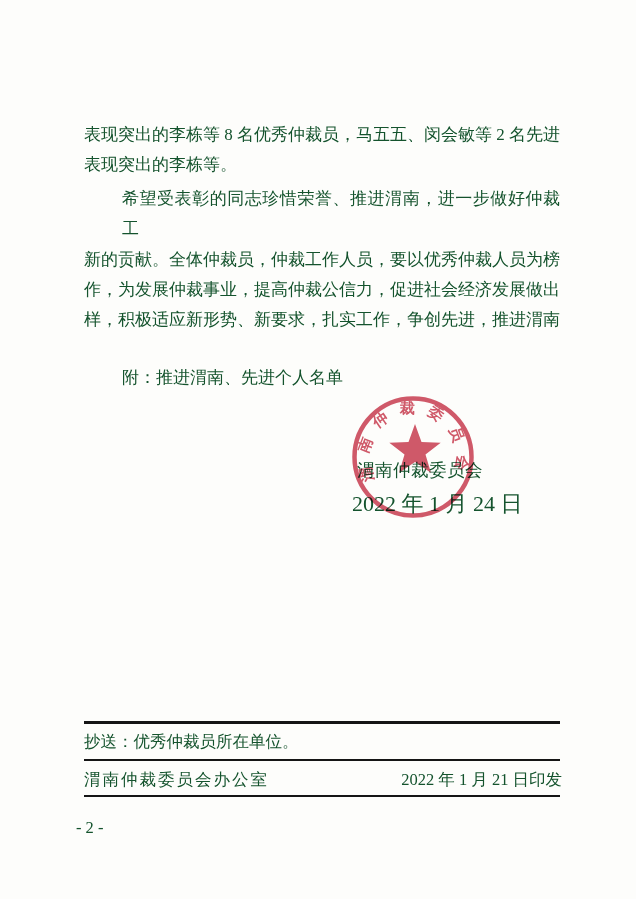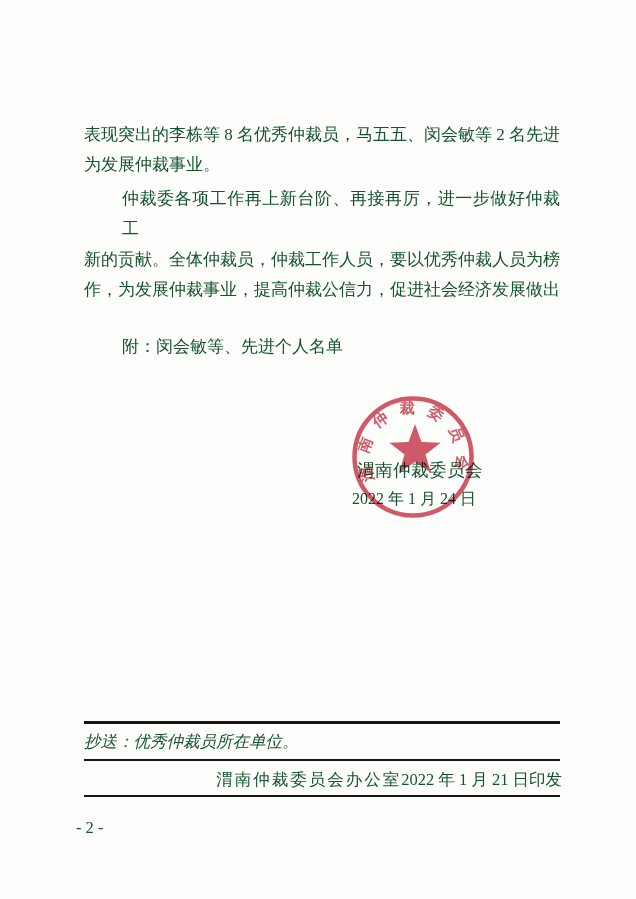--- a/index.html
+++ b/index.html
@@ -41,21 +41,21 @@
     position: absolute;
     left: 357px;
     top: 458px;
     font-size: 17.5px;
     letter-spacing: 0.5px;
   }
   .sig-date {
     position: absolute;
     left: 352px;
     top: 489px;
-    font-size: 16px;
+    font-size: 22px;
   }
   .stamp {
     position: absolute;
     left: 343px;
     top: 387px;
     width: 140px;
     height: 140px;
     mix-blend-mode: multiply;
     opacity: 0.88;
     pointer-events: none;
@@ -73,52 +73,52 @@
     background: #151515;
   }
   .rule-1 { top: 721px; height: 3px; }
   .rule-2 { top: 759px; height: 2px; }
   .rule-3 { top: 795px; height: 2px; }
   .cc-line {
     position: absolute;
     left: 84px;
     top: 731px;
     font-size: 16.5px;
-    font-style: italic;
   }
   .issuer-line {
     position: absolute;
     left: 84px;
     top: 769px;
     width: 478px;
     display: flex;
-    justify-content: flex-end;
+    justify-content: space-between;
     font-size: 16.5px;
   }
   .issuer-line .issuer { letter-spacing: 2px; }
   .page-number {
     position: absolute;
     left: 76px;
     top: 818px;
     font-size: 16.5px;
     font-family: "Liberation Serif", "DejaVu Serif", serif;
   }
 </style>
 </head>
 <body>
 
 <div class="page">
 
   <div class="body-text">
     <div class="line just">表现突出的李栋等 8 名优秀仲裁员，马五五、闵会敏等 2 名先进</div>
-    <div class="line">为发展仲裁事业。</div>
-    <div class="line just indent para-start">仲裁委各项工作再上新台阶、再接再厉，进一步做好仲裁工</div>
+    <div class="line">表现突出的李栋等。</div>
+    <div class="line just indent para-start">希望受表彰的同志珍惜荣誉、推进渭南，进一步做好仲裁工</div>
     <div class="line just">新的贡献。全体仲裁员，仲裁工作人员，要以优秀仲裁人员为榜</div>
     <div class="line just">作，为发展仲裁事业，提高仲裁公信力，促进社会经济发展做出</div>
-    <div class="attachment">附：闵会敏等、先进个人名单</div>
+    <div class="line just">样，积极适应新形势、新要求，扎实工作，争创先进，推进渭南</div>
+    <div class="attachment">附：推进渭南、先进个人名单</div>
   </div>
 
   <div class="sig-org">渭南仲裁委员会</div>
   <div class="sig-date">2022 年 1 月 24 日</div>
 
   <svg class="stamp" viewBox="0 0 140 140" xmlns="http://www.w3.org/2000/svg">
     <circle cx="70" cy="70" r="58.5" fill="none" stroke-width="4.5" stroke="#cb4356"></circle>
     <polygon points="72,37 78.5,55.1 97.7,55.7 82.5,67.4 87.9,85.8 72,75 56.1,85.8 61.5,67.4 46.3,55.7 65.5,55.1" fill="#cb4356"></polygon>
     <path id="seal-arc" d="M 36.3 98.3 A 44 44 0 1 1 103.7 98.3" fill="none"></path>
     <text class="arc-text" fill="#cb4356">

